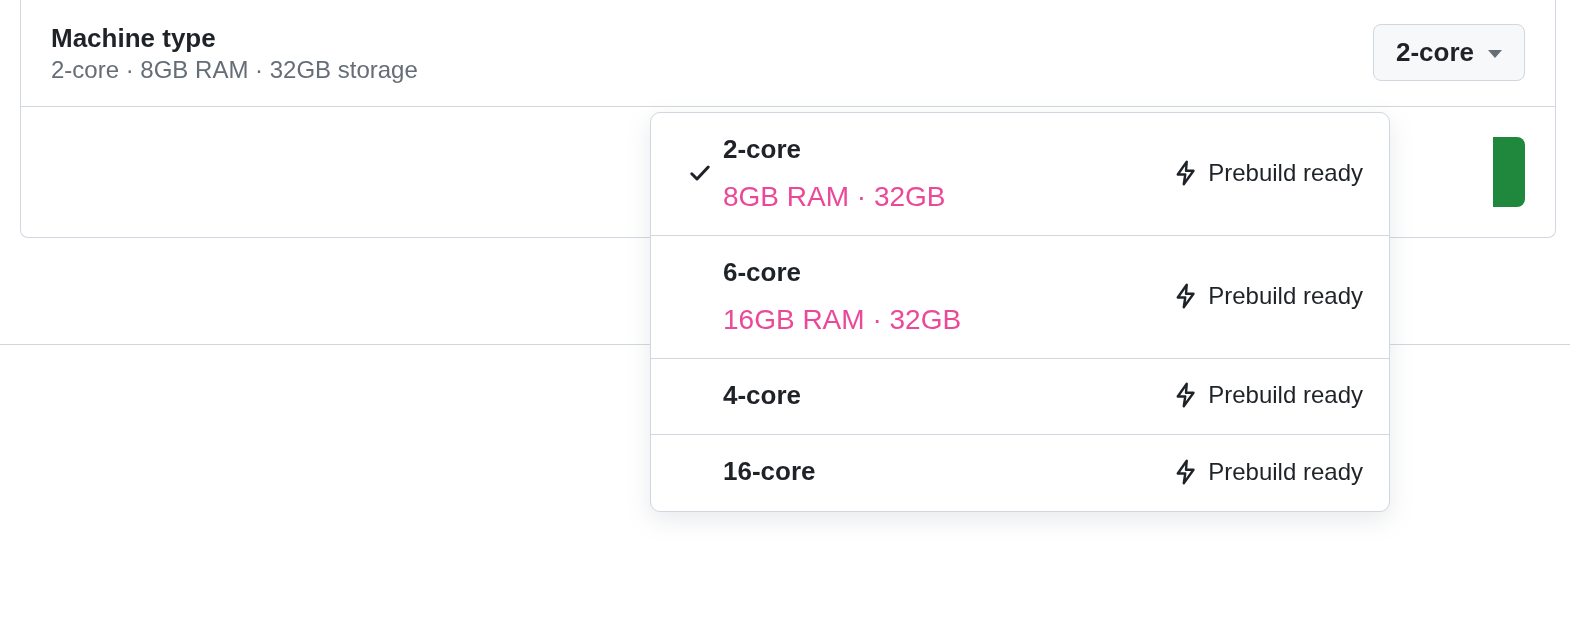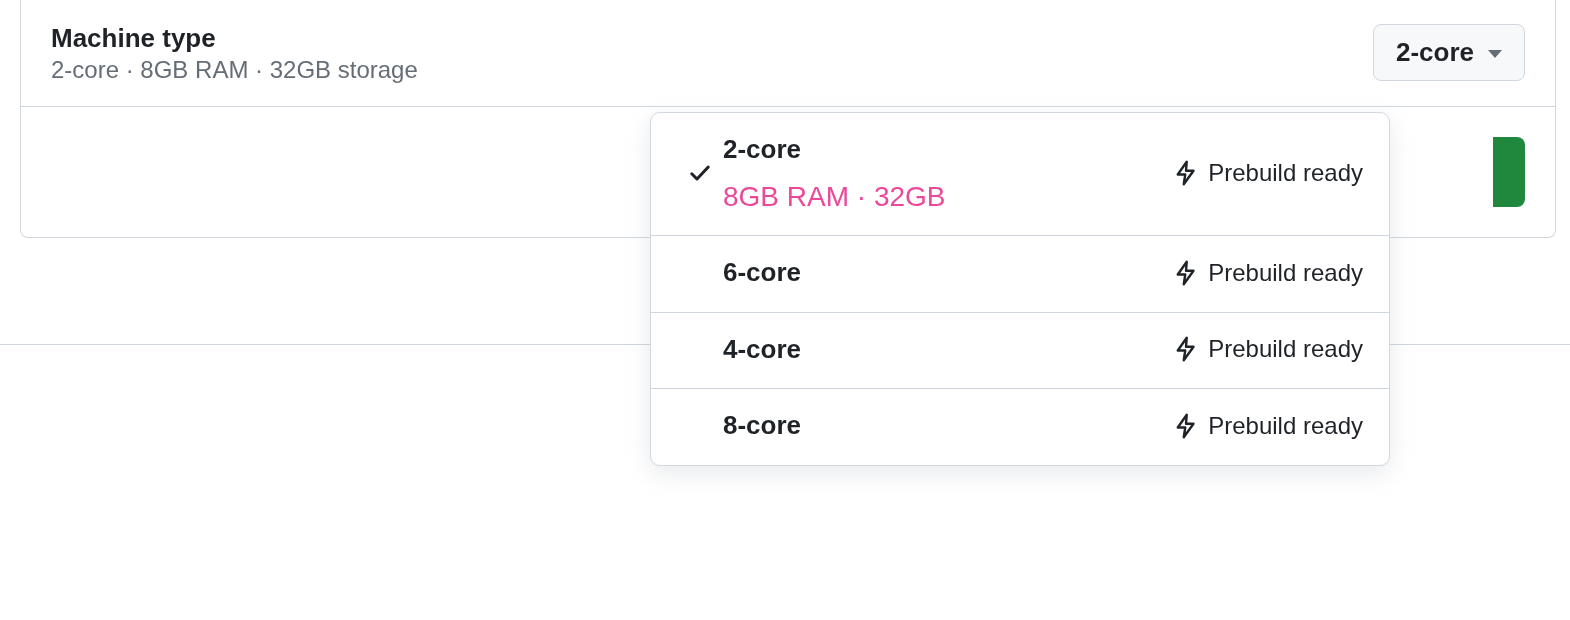--- a/index.html
+++ b/index.html
@@ -169,20 +169,21 @@
           </svg>
       </span>
       <span>Prebuild ready</span>
     </div>
   </div>
 
   <div class="opt">
     <div class="check-col"></div>
     <div class="opt-main">
       <div class="opt-title">6-core</div>
+      <div class="opt-sub">16GB RAM · 32GB</div>
     </div>
     <div class="prebuild">
       <span class="icon-zap">
         <svg width="24" height="26" viewBox="0 0 16 16" fill="none" stroke="#1f2328" stroke-width="1.6" stroke-linejoin="round">
             <polygon points="8.5 0.5 2.5 9 7.5 9 6.5 15.5 13 6.5 8 6.5 8.5 0.5"></polygon>
           </svg>
       </span>
       <span>Prebuild ready</span>
     </div>
   </div>
@@ -198,21 +199,21 @@
             <polygon points="8.5 0.5 2.5 9 7.5 9 6.5 15.5 13 6.5 8 6.5 8.5 0.5"></polygon>
           </svg>
       </span>
       <span>Prebuild ready</span>
     </div>
   </div>
 
   <div class="opt">
     <div class="check-col"></div>
     <div class="opt-main">
-      <div class="opt-title">8-core</div>
+      <div class="opt-title">16-core</div>
     </div>
     <div class="prebuild">
       <span class="icon-zap">
         <svg width="24" height="26" viewBox="0 0 16 16" fill="none" stroke="#1f2328" stroke-width="1.6" stroke-linejoin="round">
             <polygon points="8.5 0.5 2.5 9 7.5 9 6.5 15.5 13 6.5 8 6.5 8.5 0.5"></polygon>
           </svg>
       </span>
       <span>Prebuild ready</span>
     </div>
   </div>

